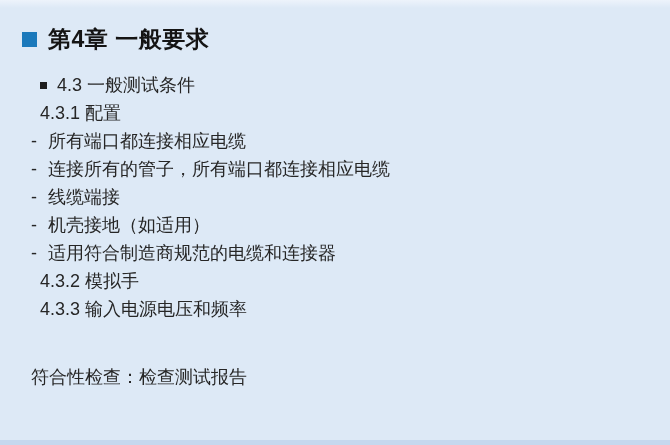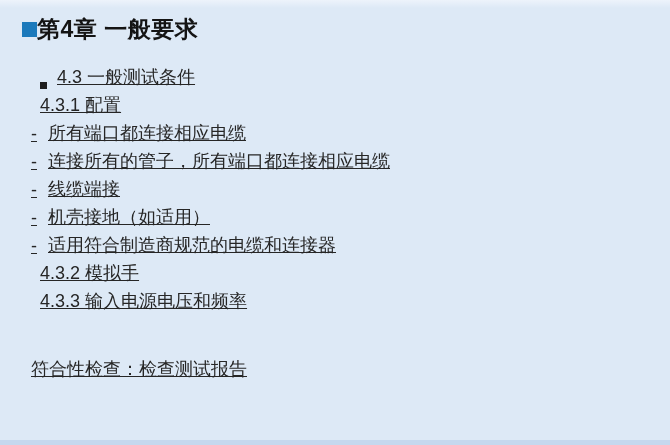--- a/index.html
+++ b/index.html
@@ -21,21 +21,22 @@
   }
   .bottom-strip {
     position: absolute;
     bottom: 0; left: 0; right: 0;
     height: 5px;
     background: #c5d8ee;
   }
   .title-row {
     display: flex;
     align-items: center;
-    padding: 15px 0 0 22px;
+    gap: 11px;
+    padding: 25px 0 0 22px;
     height: 28px;
   }
   .title-square {
     width: 15px;
     height: 15px;
     background: #1b79bb;
     flex: 0 0 auto;
   }
   .title-text {
     margin: 0;
@@ -46,23 +47,22 @@
     white-space: nowrap;
   }
   .content {
     padding: 18px 20px 0 31px;
     font-size: 18px;
     color: #262626;
   }
   .line {
     height: 28px;
     display: flex;
-    align-items: flex-end;
+    align-items: center;
     white-space: nowrap;
-    text-decoration: underline;
   }
   .indent { padding-left: 9px; }
   .sub-bullet {
     width: 7px;
     height: 7px;
     background: #1e1e1e;
     margin-right: 10px;
     flex: 0 0 auto;
   }
   .para {

